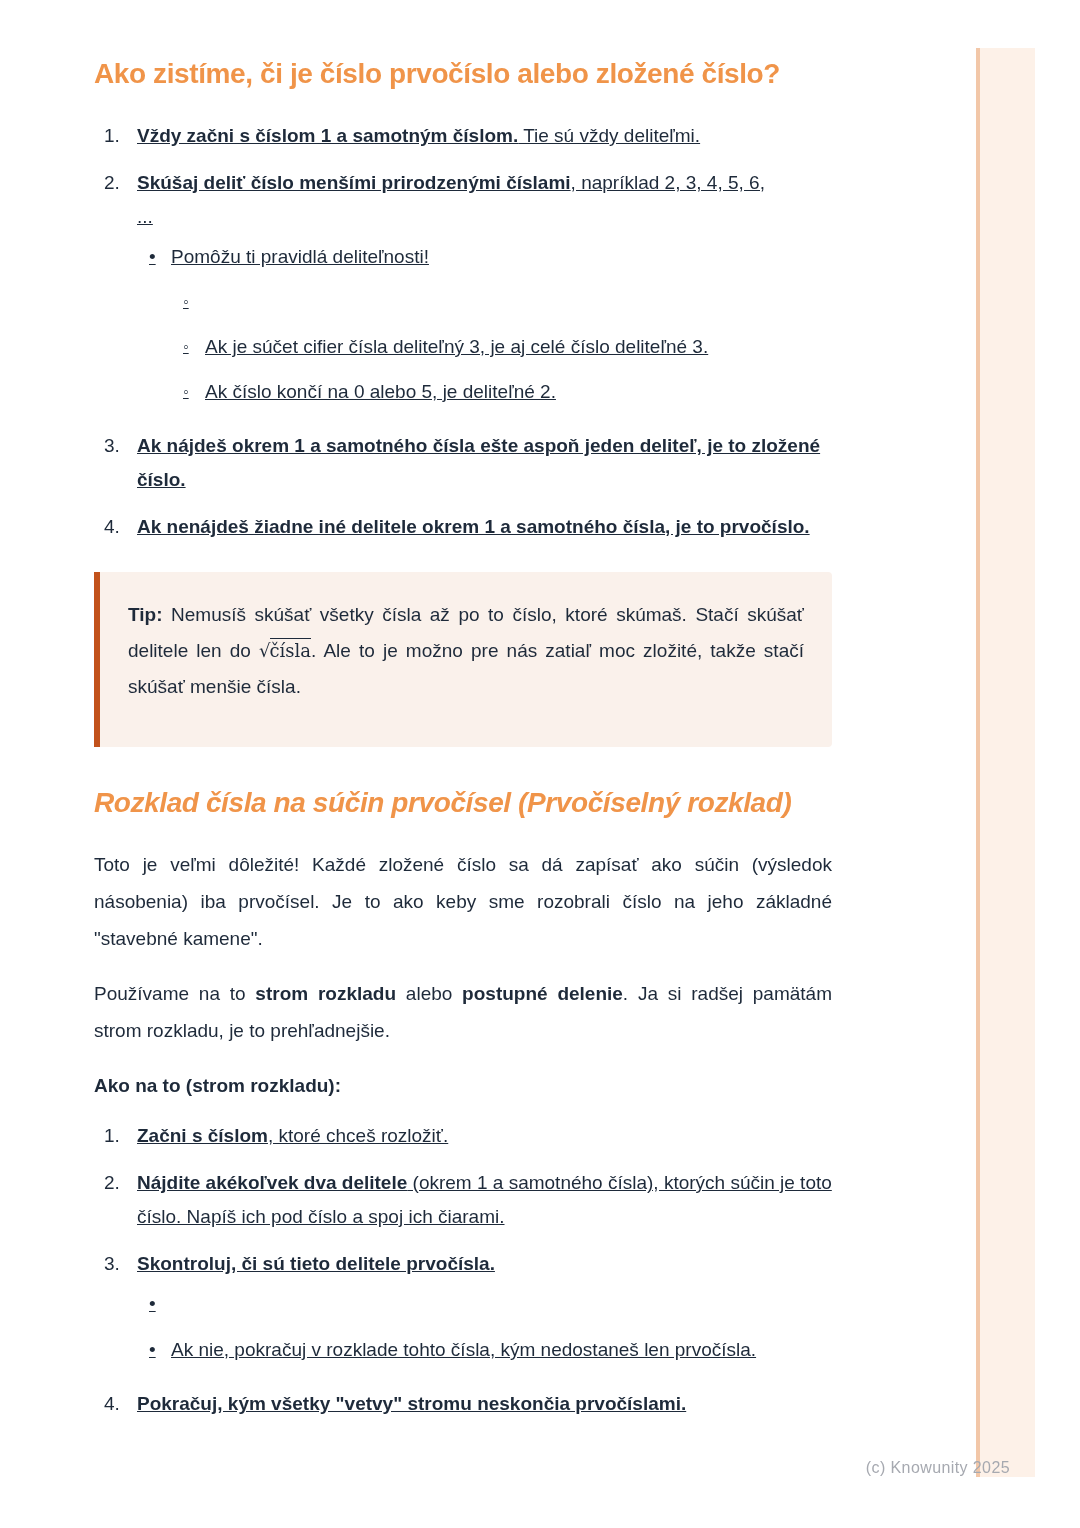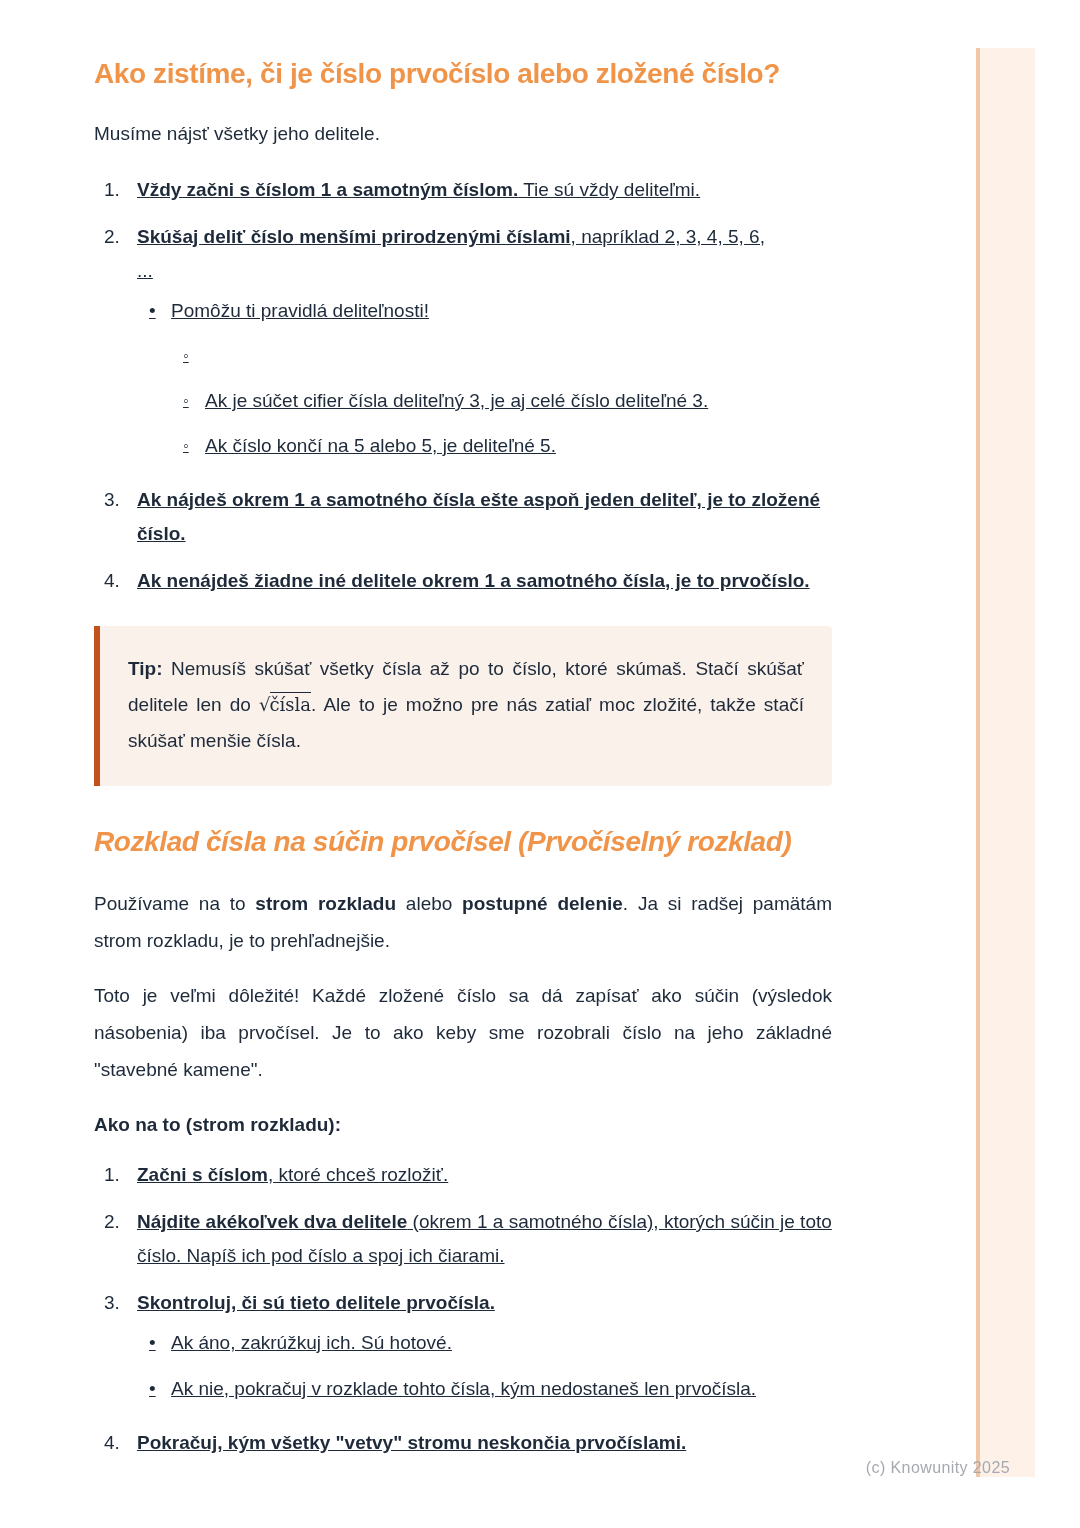--- a/index.html
+++ b/index.html
@@ -48,21 +48,21 @@
   .blist{list-style:none;margin-top:6px;}
   .brow{display:flex;margin-top:6px;font-size:19px;line-height:34px;}
   .brow .b-ico{flex:none;width:22px;margin-left:12px;text-align:left;}
   .srow{display:flex;margin-top:11px;font-size:19px;line-height:34px;}
   .srow .s-ico{flex:none;width:22px;margin-left:46px;text-align:left;font-size:16px;}
   .tipbox{
     margin-top:28px;
     background:var(--tip-bg);
     border-left:6px solid var(--tip-border);
     border-radius:0 4px 4px 0;
-    padding:25px 28px 27px 28px;
+    padding:25px 28px 42px 28px;
     font-size:19px;line-height:36px;
     text-align:justify;
   }
   .sqrt{font-family:"DejaVu Serif", serif;font-size:18px;white-space:nowrap;}
   .sqrt .rad{letter-spacing:-1px;}
   .sqrt .under{border-top:1.5px solid var(--text-dark);padding-top:1px;}
   .footer{
     position:absolute;top:1459px;right:70px;z-index:3;
     font-size:16px;color:var(--footer-gray);letter-spacing:0.4px;
   }
@@ -72,21 +72,20 @@
 <body>
 
 <div class="page">
 
   <div class="stripe"></div>
 
   <div class="content">
 
     <h2 class="sec first">Ako zistíme, či je číslo prvočíslo alebo zložené číslo?</h2>
 
-    <p class="body intro">Musíme nájsť všetky jeho delitele.</p>
 
     <div class="olist">
 
       <div class="oli">
         <span class="num">1.</span>
         <div class="li-body"><strong>Vždy začni s číslom 1 a samotným číslom.</strong><span> Tie sú vždy deliteľmi.</span></div>
       </div>
 
       <div class="oli">
         <span class="num">2.</span>
@@ -100,21 +99,21 @@
             </div>
             <div class="srow">
               <span class="s-ico">◦</span>
             </div>
             <div class="srow">
               <span class="s-ico">◦</span>
               <div>Ak je súčet cifier čísla deliteľný 3, je aj celé číslo deliteľné 3.</div>
             </div>
             <div class="srow">
               <span class="s-ico">◦</span>
-              <div>Ak číslo končí na 5 alebo 5, je deliteľné 5.</div>
+              <div>Ak číslo končí na 0 alebo 5, je deliteľné 2.</div>
             </div>
           </div>
         </div>
       </div>
 
       <div class="oli" style="margin-top:20px;">
         <span class="num">3.</span>
         <div class="li-body"><strong>Ak nájdeš okrem 1 a samotného čísla ešte aspoň jeden deliteľ, je to zložené číslo.</strong></div>
       </div>
 
@@ -124,23 +123,23 @@
       </div>
 
     </div>
 
     <div class="tipbox">
       <strong>Tip:</strong><span> Nemusíš skúšať všetky čísla až po to číslo, ktoré skúmaš. Stačí skúšať delitele len do </span><span class="sqrt"><span class="rad">√</span><span class="under">čísla</span></span><span>. Ale to je možno pre nás zatiaľ moc zložité, takže stačí skúšať menšie čísla.</span>
     </div>
 
     <h2 class="sec second">Rozklad čísla na súčin prvočísel (Prvočíselný rozklad)</h2>
 
+    <p class="body just">Toto je veľmi dôležité! Každé zložené číslo sa dá zapísať ako súčin (výsledok násobenia) iba prvočísel. Je to ako keby sme rozobrali číslo na jeho základné "stavebné kamene".</p>
+
     <p class="body just"><span>Používame na to </span><strong>strom rozkladu</strong><span> alebo </span><strong>postupné delenie</strong><span>. Ja si radšej pamätám strom rozkladu, je to prehľadnejšie.</span></p>
-
-    <p class="body just">Toto je veľmi dôležité! Každé zložené číslo sa dá zapísať ako súčin (výsledok násobenia) iba prvočísel. Je to ako keby sme rozobrali číslo na jeho základné "stavebné kamene".</p>
 
     <p class="subhead">Ako na to (strom rozkladu):</p>
 
     <div class="olist">
 
       <div class="oli">
         <span class="num">1.</span>
         <div class="li-body"><strong>Začni s číslom</strong><span>, ktoré chceš rozložiť.</span></div>
       </div>
 
@@ -149,21 +148,20 @@
         <div class="li-body"><strong>Nájdite akékoľvek dva delitele</strong><span> (okrem 1 a samotného čísla), ktorých súčin je toto číslo. Napíš ich pod číslo a spoj ich čiarami.</span></div>
       </div>
 
       <div class="oli">
         <span class="num">3.</span>
         <div class="li-body">
           <div><strong>Skontroluj, či sú tieto delitele prvočísla.</strong></div>
           <div class="blist">
             <div class="brow">
               <span class="b-ico">•</span>
-              <div>Ak áno, zakrúžkuj ich. Sú hotové.</div>
             </div>
             <div class="brow" style="margin-top:12px;">
               <span class="b-ico">•</span>
               <div>Ak nie, pokračuj v rozklade tohto čísla, kým nedostaneš len prvočísla.</div>
             </div>
           </div>
         </div>
       </div>
 
       <div class="oli" style="margin-top:20px;">

